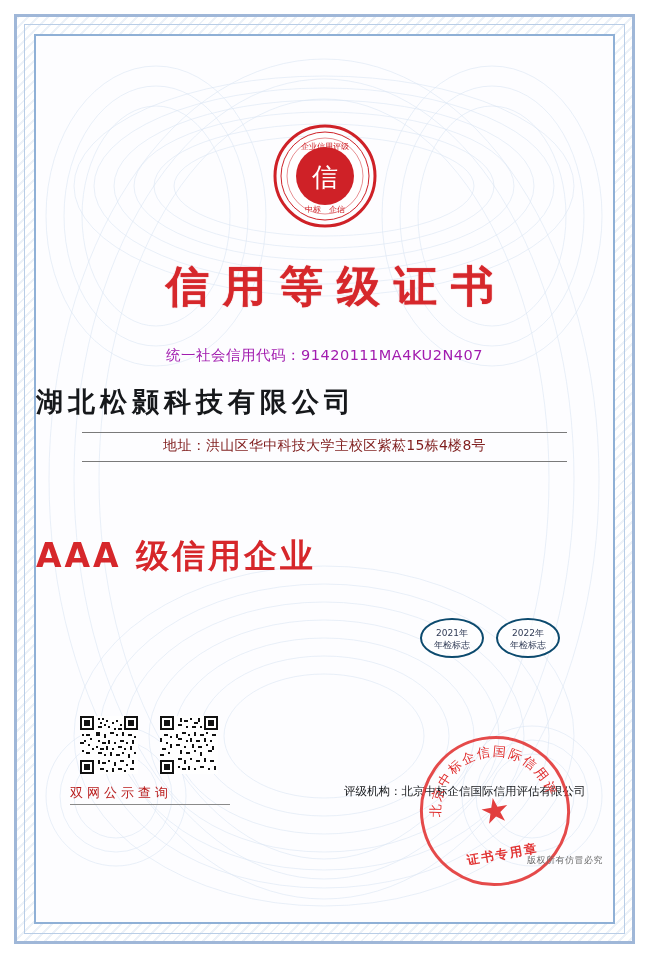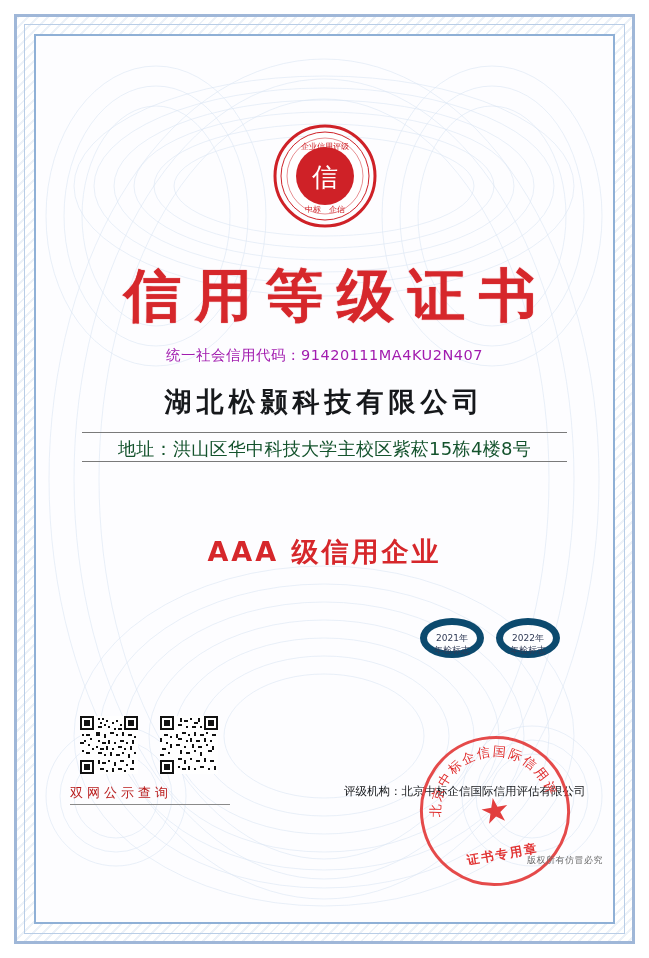--- a/index.html
+++ b/index.html
@@ -40,67 +40,67 @@
 
   
   .emblem{
     position:absolute;left:50%;top:88px;transform:translateX(-50%);
     width:104px;height:104px;
   }
 
   
   .main-title{
     position:absolute;left:0;right:0;top:222px;text-align:center;
-    font-size:57px;font-weight:bold;letter-spacing:14px;
+    font-size:43px;font-weight:bold;letter-spacing:14px;
     color:#d6272b;
     text-shadow:0 0 1px #d6272b;
     font-family:"DejaVu Sans","Liberation Sans",sans-serif;
     padding-left:25px;
   }
 
   .credit-code{
     position:absolute;left:0;right:0;top:310px;text-align:center;
     font-size:14.5px;color:#a21caf;letter-spacing:.5px;
   }
 
   .company{
-    position:absolute;left:0;right:0;top:348px;text-align:center;
+    position:absolute;left:0;right:0;top:348px;text-align:left;
     font-size:27px;font-weight:bold;color:#16181b;letter-spacing:5px;
   }
   .company-rule{
     position:absolute;left:46px;right:46px;top:396px;height:1px;background:#7a7a7a;
   }
   .address{
     position:absolute;left:0;right:0;top:401px;text-align:center;
-    font-size:18px;color:#14532d;letter-spacing:.3px;
+    font-size:14px;color:#7f1d1d;letter-spacing:.3px;
   }
   .address-rule{
     position:absolute;left:46px;right:46px;top:425px;height:1px;background:#7a7a7a;
   }
 
   .statement{
     position:absolute;left:0;right:0;top:443px;text-align:center;
     font-size:17px;color:#15171a;letter-spacing:1.2px;
   }
 
   .grade{
-    position:absolute;left:0;right:0;top:498px;text-align:center;
-    font-size:27px;font-weight:bold;color:#d6272b;letter-spacing:3px;
+    position:absolute;left:0;right:0;top:498px;
+    font-size:33px;font-weight:bold;color:#d6272b;letter-spacing:3px;
   }
 
   
   .details{
     position:absolute;left:42px;top:570px;
     font-size:13.5px;color:#15171a;line-height:21px;
   }
   .details div{white-space:nowrap;}
 
   
   .year-seal{
-    position:absolute;width:64px;height:40px;border:7px solid #0c4a6e;border-radius:50%;
+    position:absolute;width:64px;height:40px;border:2px solid #0c4a6e;border-radius:50%;
     text-align:center;font-size:9px;color:#2f3a55;line-height:12px;
     padding-top:7px;box-sizing:border-box;background:rgba(255,255,255,.6);
   }
   .year-seal.a{left:384px;top:582px;}
   .year-seal.b{left:460px;top:582px;}
 
   
   .qr{position:absolute;width:58px;height:58px;}
   .qr.a{left:44px;top:680px;}
   .qr.b{left:124px;top:680px;}

